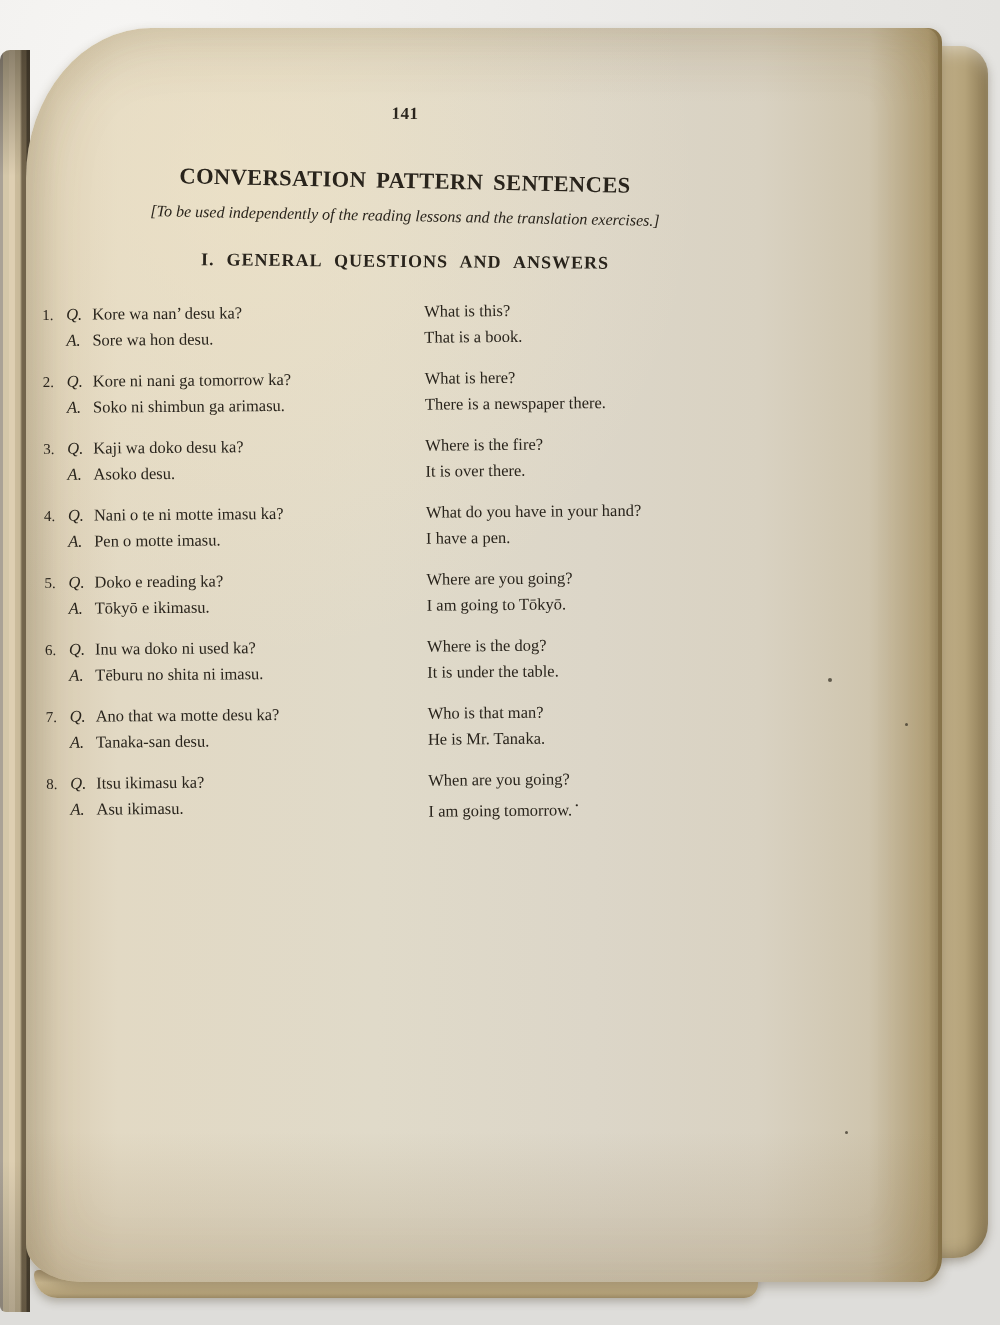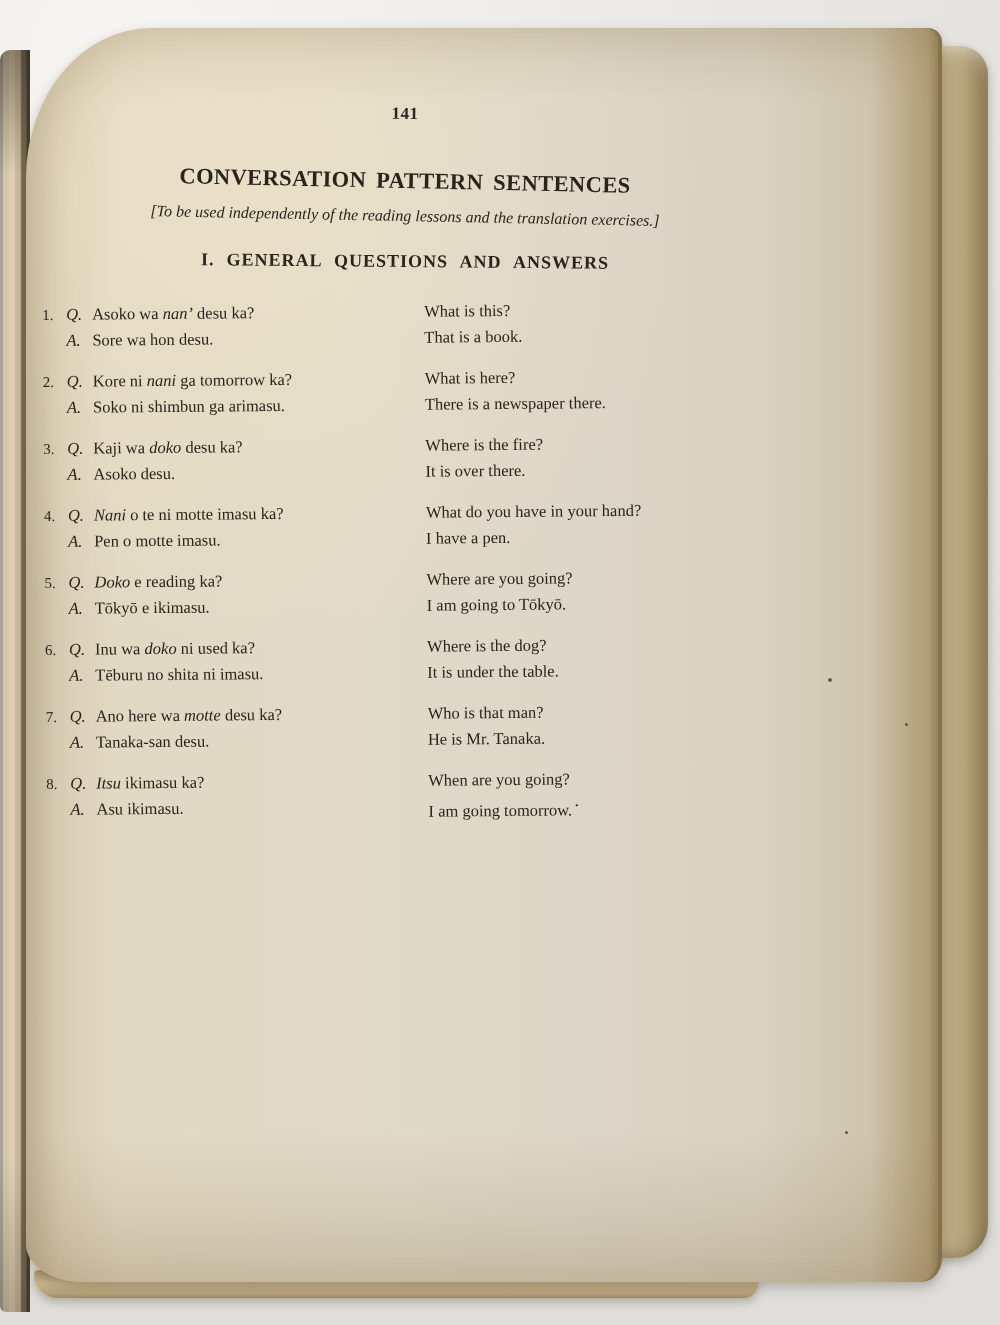--- a/index.html
+++ b/index.html
@@ -55,21 +55,21 @@
   .subtitle{position:absolute;left:30px;width:698px;top:179px;text-align:center;
     font-size:16px;font-style:italic;transform:rotate(1.1deg);}
   .section{position:absolute;left:30px;width:698px;top:223px;text-align:center;
     font-size:18px;font-weight:700;letter-spacing:1px;word-spacing:7px;transform:rotate(.5deg);}
   .section .numeral{margin-right:12px;}
   .qa-list{position:absolute;left:16px;top:274px;width:706px;transform:rotate(-.5deg);transform-origin:0 0;}
   .pair{margin-bottom:15px;}
   .line{display:grid;grid-template-columns:24px 26px 332px auto;line-height:26px;font-size:16.5px;}
   .num{font-size:15px;}
   .spk{font-style:italic;}
-  .em{font-style:italic;}
+  .em{}
   .note{font-size:9px;vertical-align:7px;margin-left:3px;}
   .speck{position:absolute;width:4px;height:4px;border-radius:50%;background:#3a3428;opacity:.75;z-index:3;}
   .speck.s1{left:828px;top:678px;}
   .speck.s2{left:905px;top:723px;width:3px;height:3px;}
   .speck.s3{left:845px;top:1131px;width:3px;height:3px;}
 </style>
 </head>
 <body>
 
 <div class="photo">
@@ -82,21 +82,21 @@
     <div class="title">CONVERSATION PATTERN SENTENCES</div>
     <div class="subtitle">[To be used independently of the reading lessons and the translation exercises.]</div>
     <div class="section"><span class="numeral">I.</span><span>GENERAL QUESTIONS AND ANSWERS</span></div>
 
     <div class="qa-list">
 
       <div class="pair">
         <div class="line">
           <span class="num">1.</span>
           <span class="spk">Q.</span>
-          <span class="jp"><span>Asoko wa </span><span class="em">nan’</span><span> desu ka?</span></span>
+          <span class="jp"><span>Kore wa </span><span class="em">nan’</span><span> desu ka?</span></span>
           <span class="en">What is this?</span>
         </div>
         <div class="line">
           <span class="num"></span>
           <span class="spk">A.</span>
           <span class="jp">Sore wa hon desu.</span>
           <span class="en">That is a book.</span>
         </div>
       </div>
 
@@ -172,21 +172,21 @@
           <span class="spk">A.</span>
           <span class="jp">Tēburu no shita ni imasu.</span>
           <span class="en">It is under the table.</span>
         </div>
       </div>
 
       <div class="pair">
         <div class="line">
           <span class="num">7.</span>
           <span class="spk">Q.</span>
-          <span class="jp"><span>Ano here wa </span><span class="em">motte</span><span> desu ka?</span></span>
+          <span class="jp"><span>Ano that wa </span><span class="em">motte</span><span> desu ka?</span></span>
           <span class="en">Who is that man?</span>
         </div>
         <div class="line">
           <span class="num"></span>
           <span class="spk">A.</span>
           <span class="jp">Tanaka-san desu.</span>
           <span class="en">He is Mr. Tanaka.</span>
         </div>
       </div>
 

